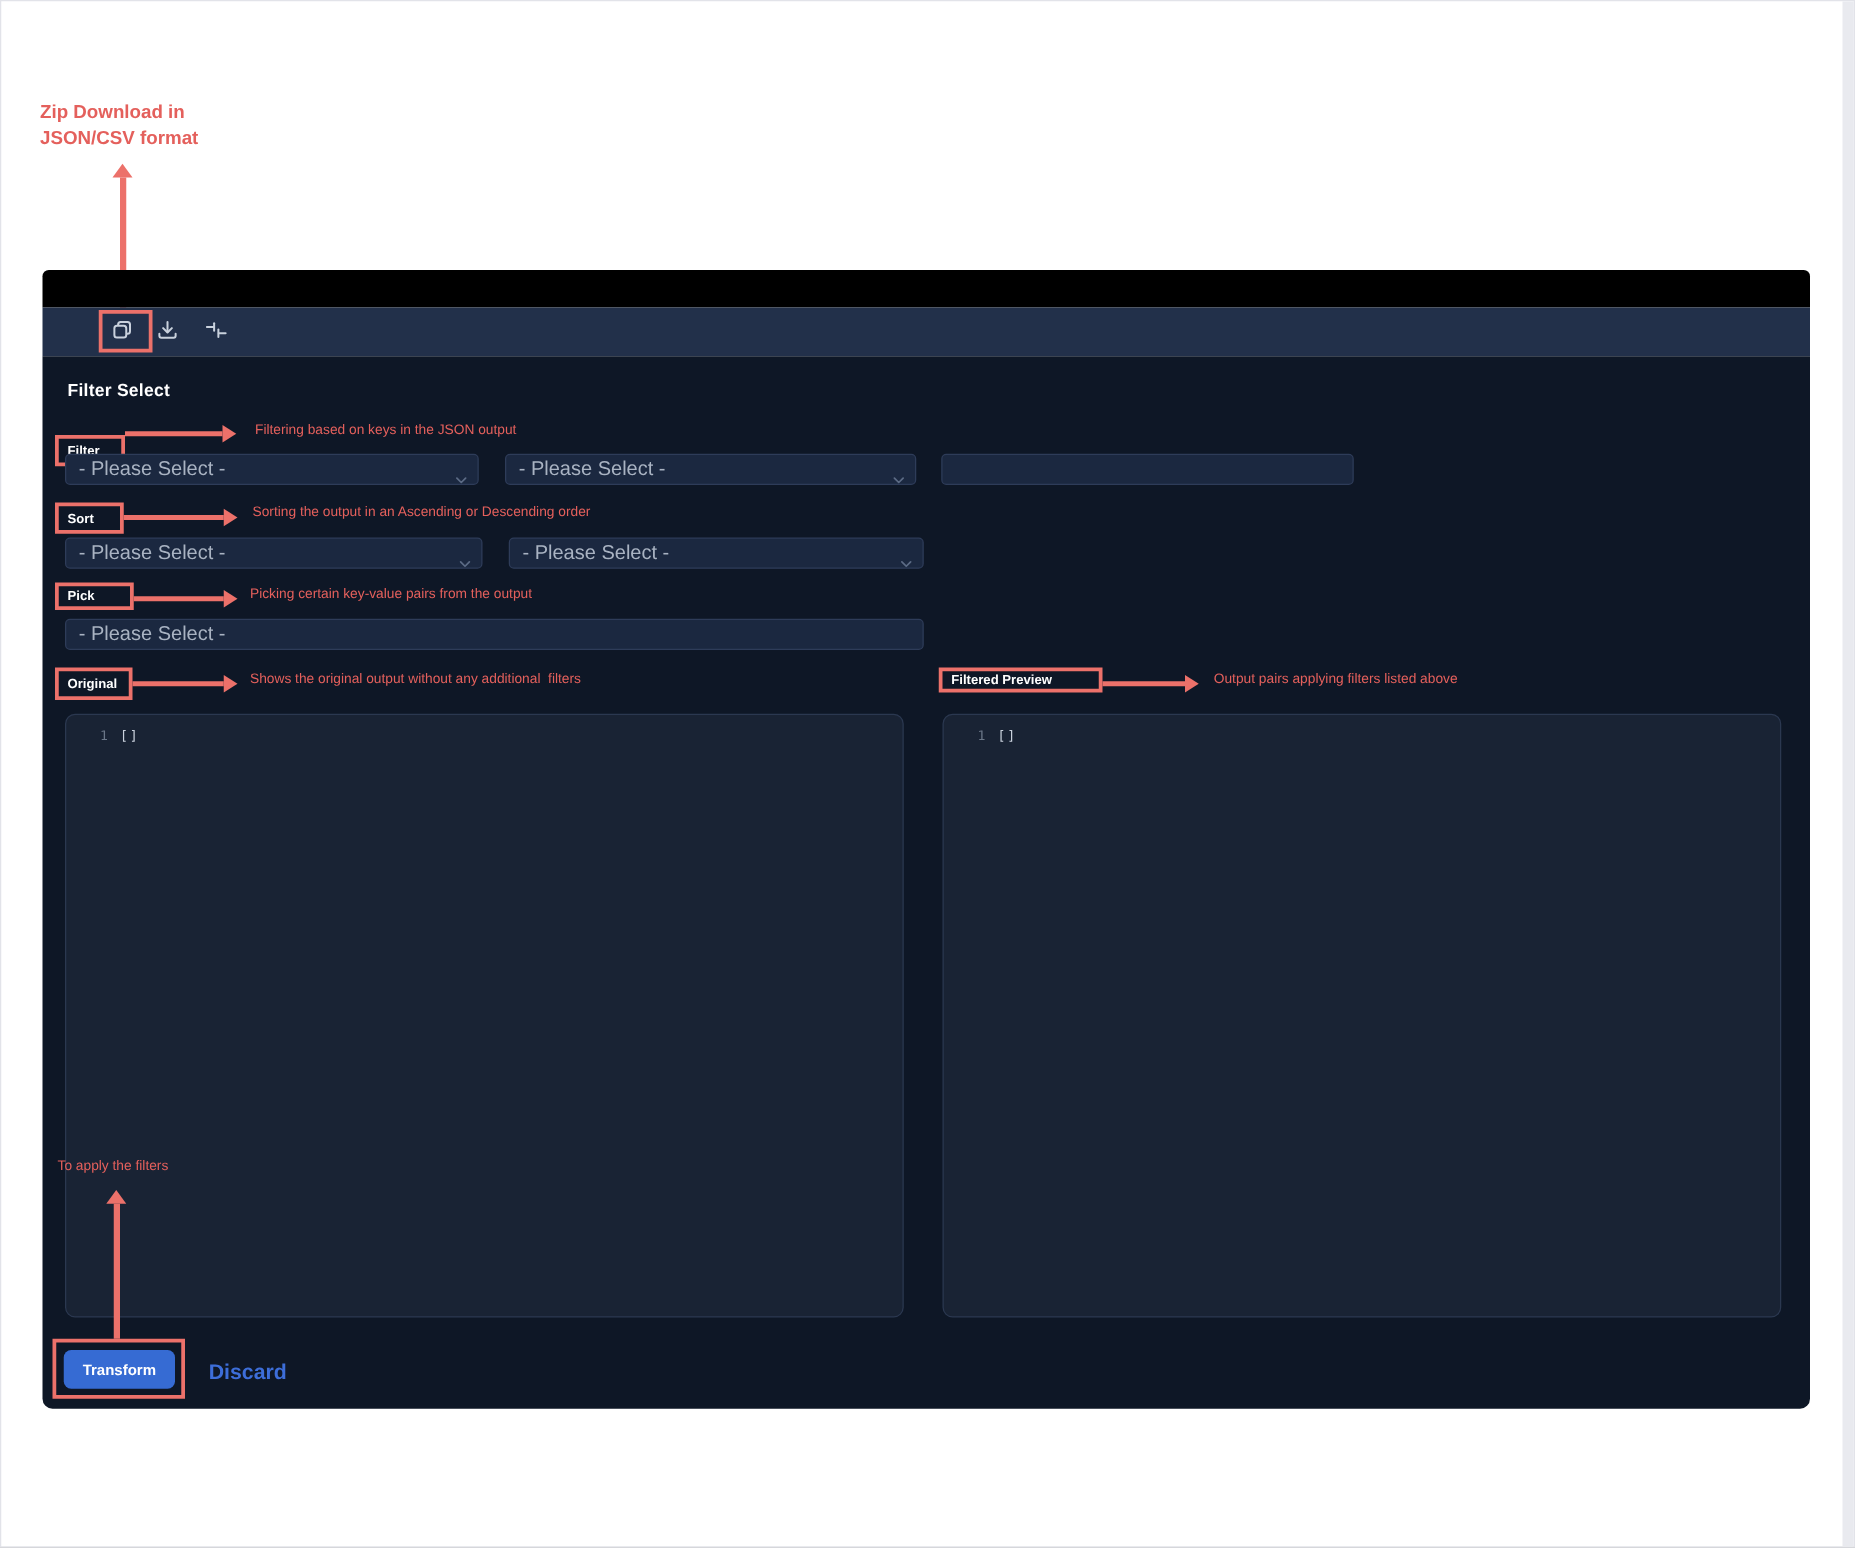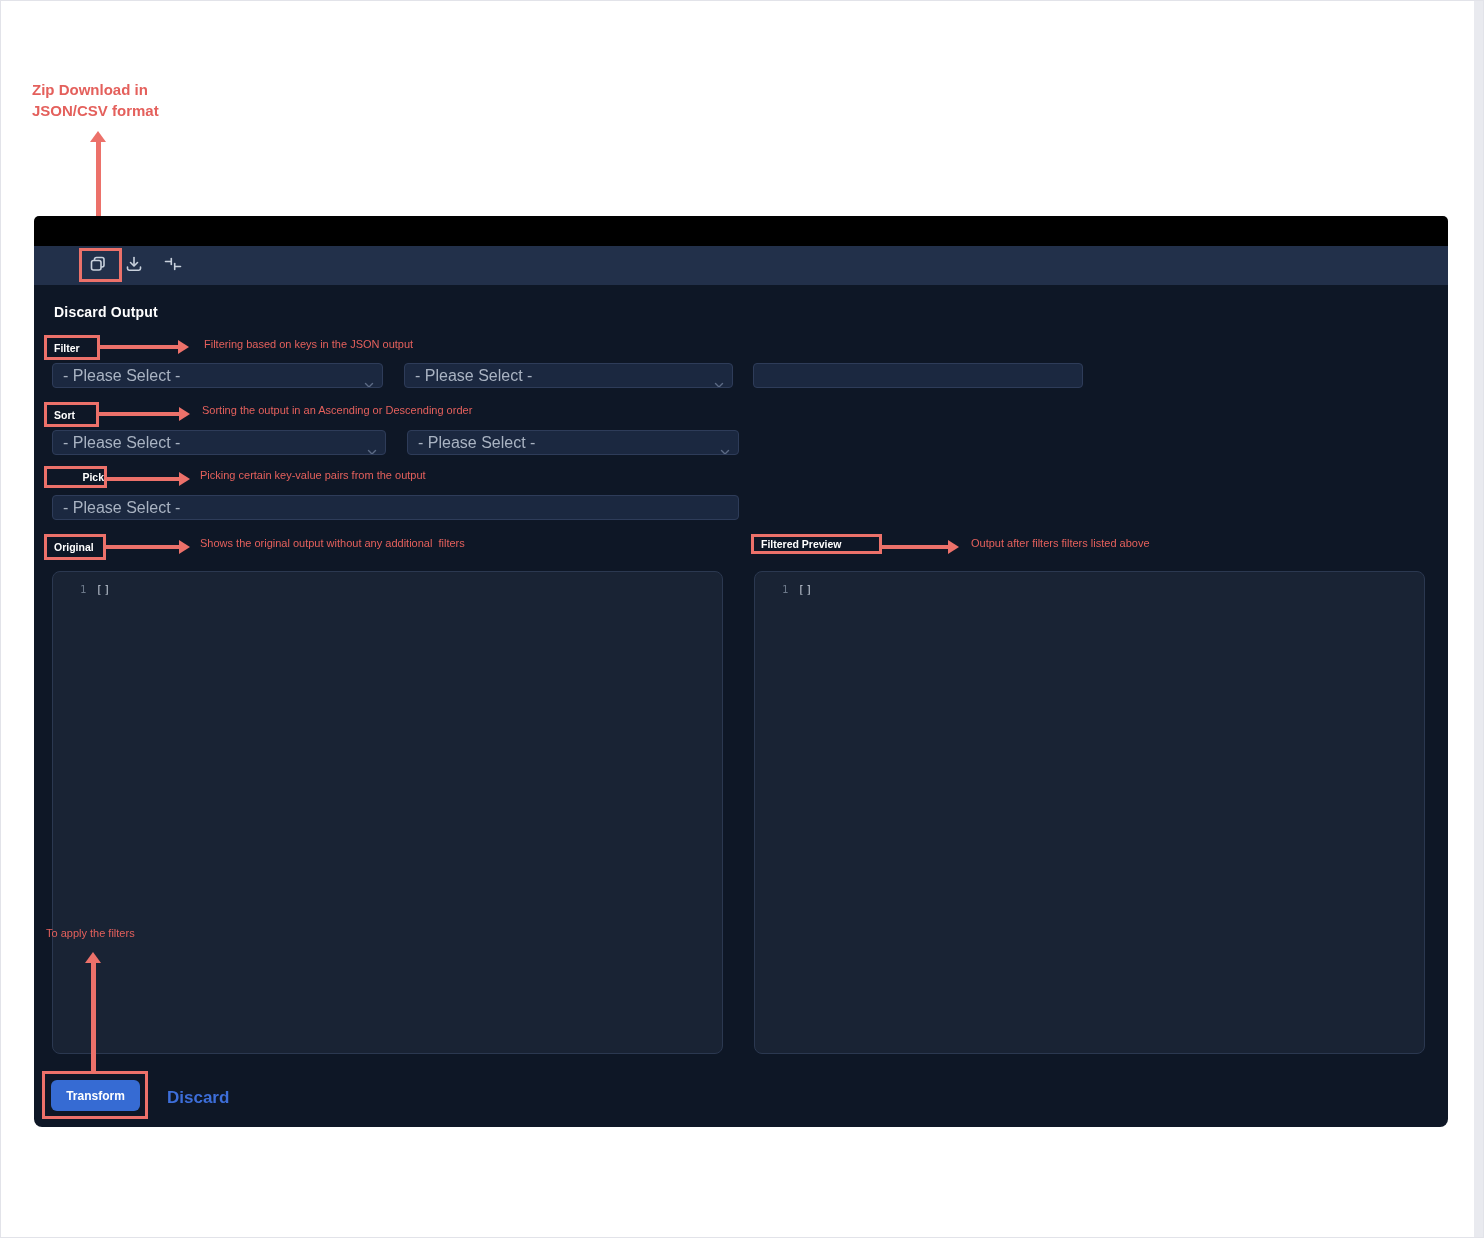--- a/index.html
+++ b/index.html
@@ -92,23 +92,23 @@
             <path d="M8.3 3.5 V9.5"></path>
           <path d="M17.5 11.5 H12"></path>
             <path d="M11.7 8.5 V14.5"></path>
         </svg>
       </span>
     </button>
   </div>
   <div class="hl-box" style="left:78px;top:247px;width:43px;height:34px;"></div>
 
   <div class="panel"></div>
-  <div class="panel-title">Discard Output</div>
+  <div class="panel-title">Filter Select</div>
 
-  <div class="tag" style="left:43px;top:334px;width:56px;height:25px;text-align:center;">
+  <div class="tag" style="left:43px;top:347px;width:56px;height:25px;text-align:center;">
     <span>Filter</span>
   </div>
   <div class="ah" style="left:99px;top:344px;width:78px;"></div>
   <div class="anno" style="left:203px;top:337px;">Filtering based on keys in the JSON output</div>
   <div class="field" style="left:51px;top:362px;width:331px;">
     <span>- Please Select -</span>
     <span class="chev"><svg width="10" height="7" viewBox="0 0 10 7">
           <path d="M1.5 1.5 L5 5 L8.5 1.5"></path>
         </svg></span>
   </div>
@@ -131,40 +131,40 @@
           <path d="M1.5 1.5 L5 5 L8.5 1.5"></path>
         </svg></span>
   </div>
   <div class="field" style="left:406px;top:429px;width:332px;">
     <span>- Please Select -</span>
     <span class="chev"><svg width="10" height="7" viewBox="0 0 10 7">
           <path d="M1.5 1.5 L5 5 L8.5 1.5"></path>
         </svg></span>
   </div>
 
-  <div class="tag" style="left:43px;top:465px;width:63px;height:22px;justify-content:flex-end;">
+  <div class="tag" style="left:43px;top:465px;width:63px;height:22px;">
     <span>Pick</span>
   </div>
   <div class="ah" style="left:106px;top:476px;width:72px;"></div>
   <div class="anno" style="left:199px;top:468px;">Picking certain key-value pairs from the output</div>
   <div class="field" style="left:51px;top:494px;width:687px;">
     <span>- Please Select -</span>
   </div>
 
   <div class="tag" style="left:43px;top:533px;width:62px;height:26px;">
     <span>Original</span>
   </div>
   <div class="ah" style="left:105px;top:544px;width:73px;"></div>
   <div class="anno" style="left:199px;top:536px;">Shows the original output without any additional  filters</div>
 
   <div class="tag" style="left:750px;top:533px;width:131px;height:20px;">
     <span>Filtered Preview</span>
   </div>
   <div class="ah" style="left:881px;top:544px;width:66px;"></div>
-  <div class="anno" style="left:970px;top:536px;">Output after filters filters listed above</div>
+  <div class="anno" style="left:970px;top:536px;">Output pairs applying filters listed above</div>
 
   <div class="editor" style="left:51px;">
     <span class="ln">1</span>
     <span class="code">[]</span>
   </div>
   <div class="editor" style="left:753px;">
     <span class="ln">1</span>
     <span class="code">[]</span>
   </div>
 

